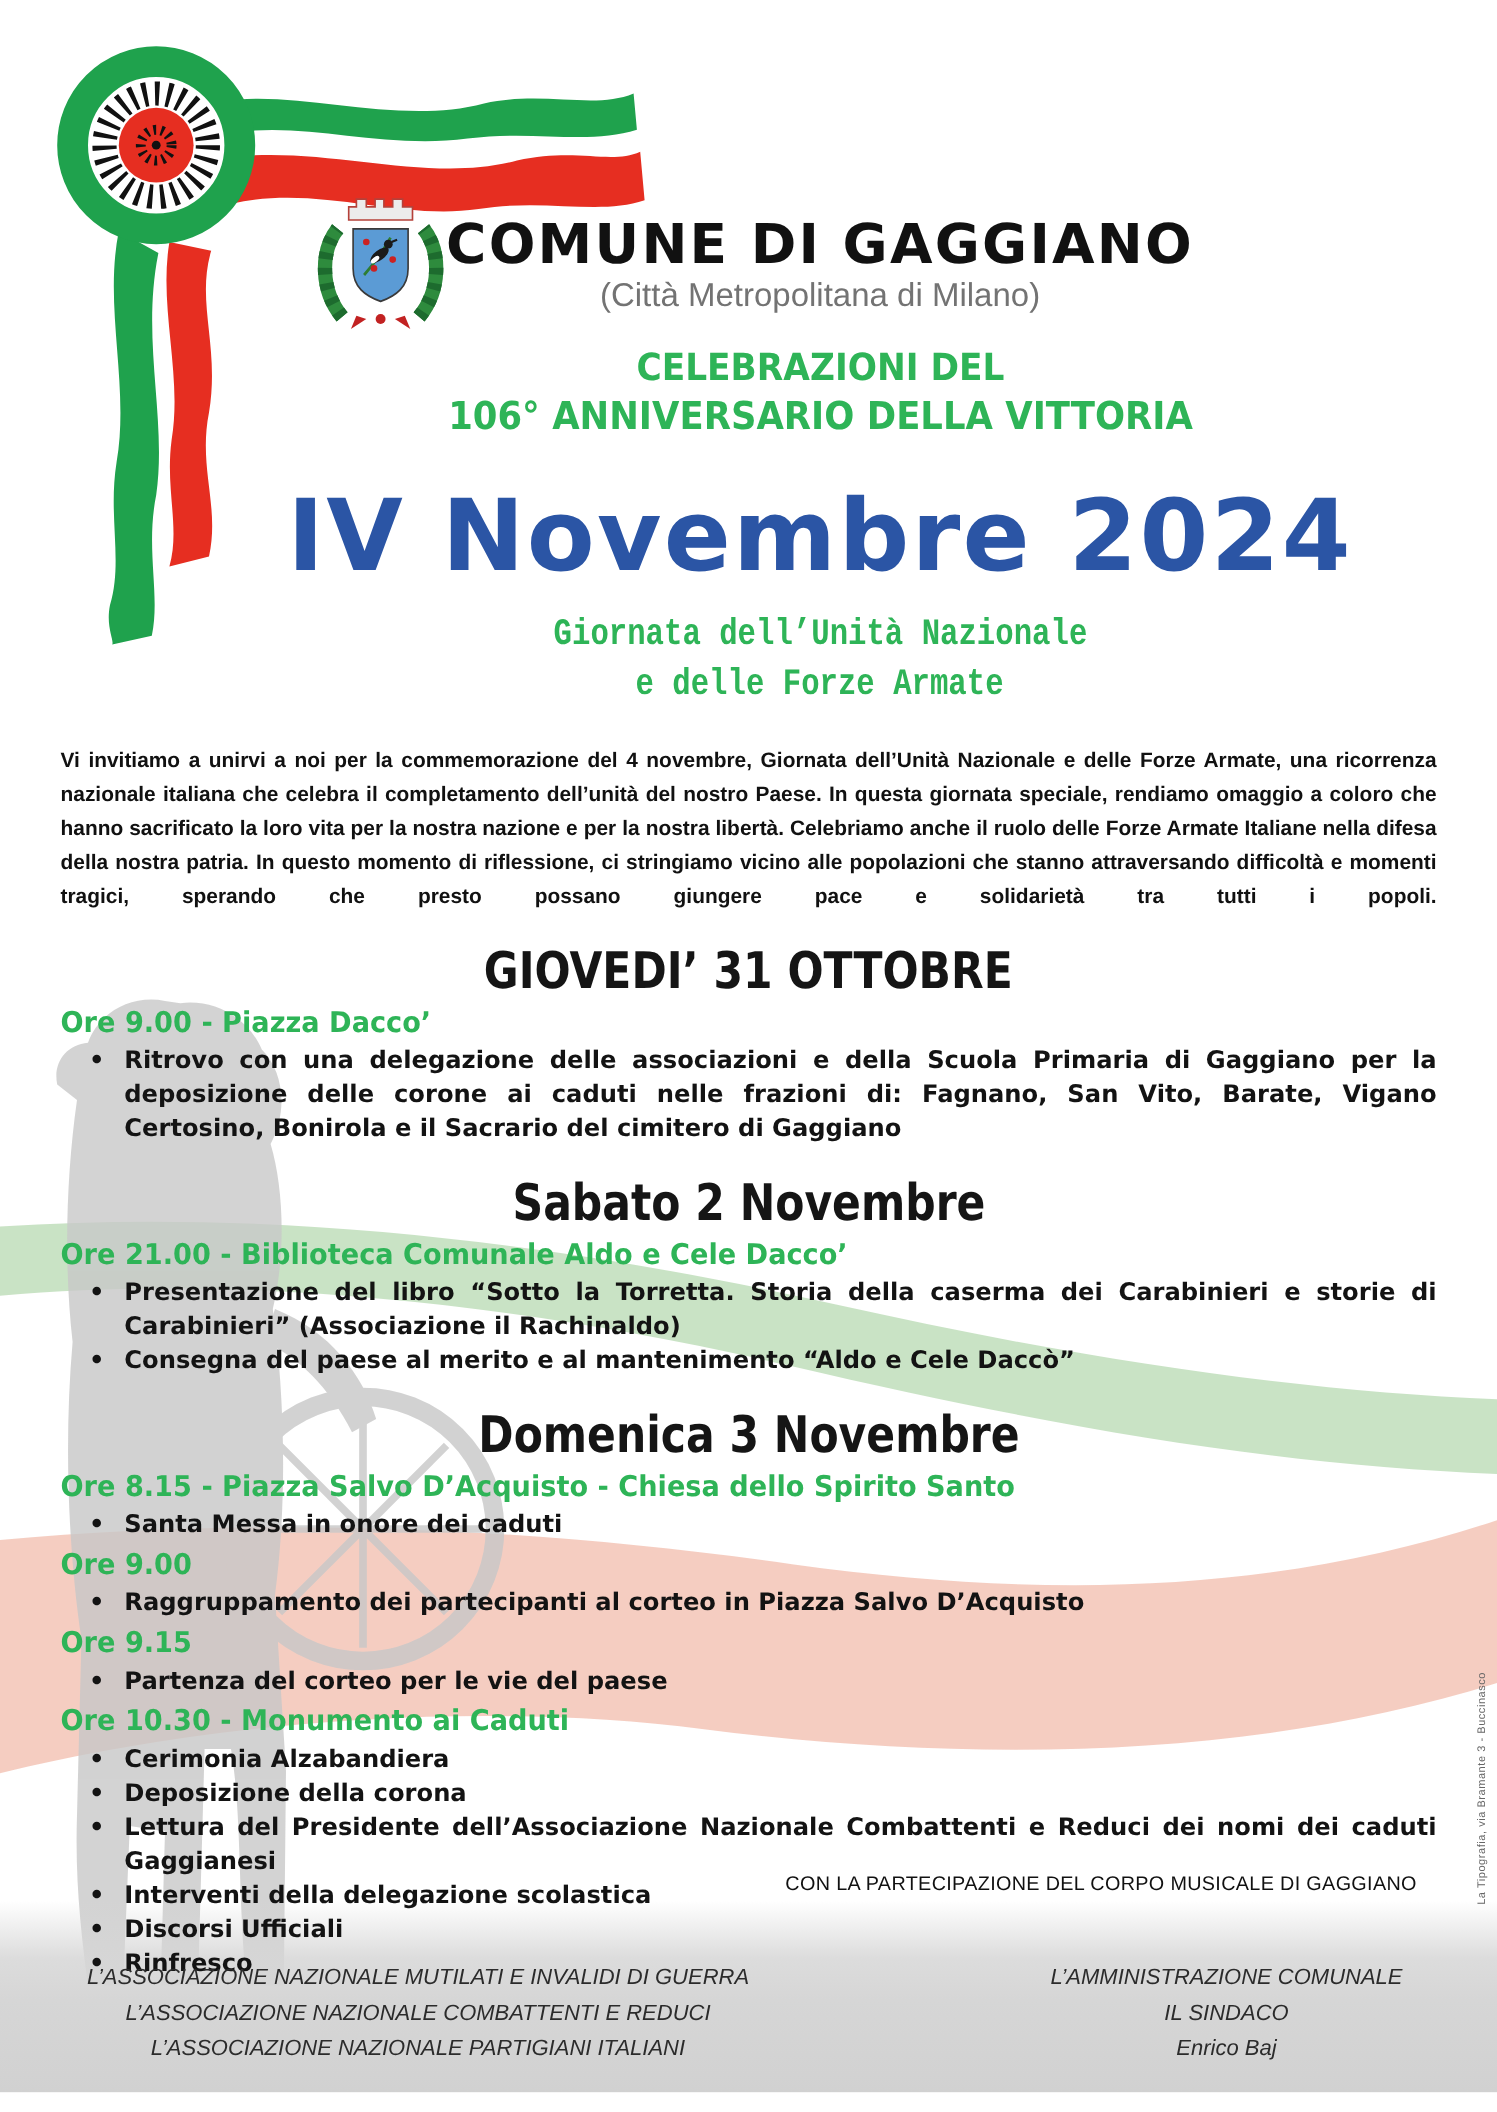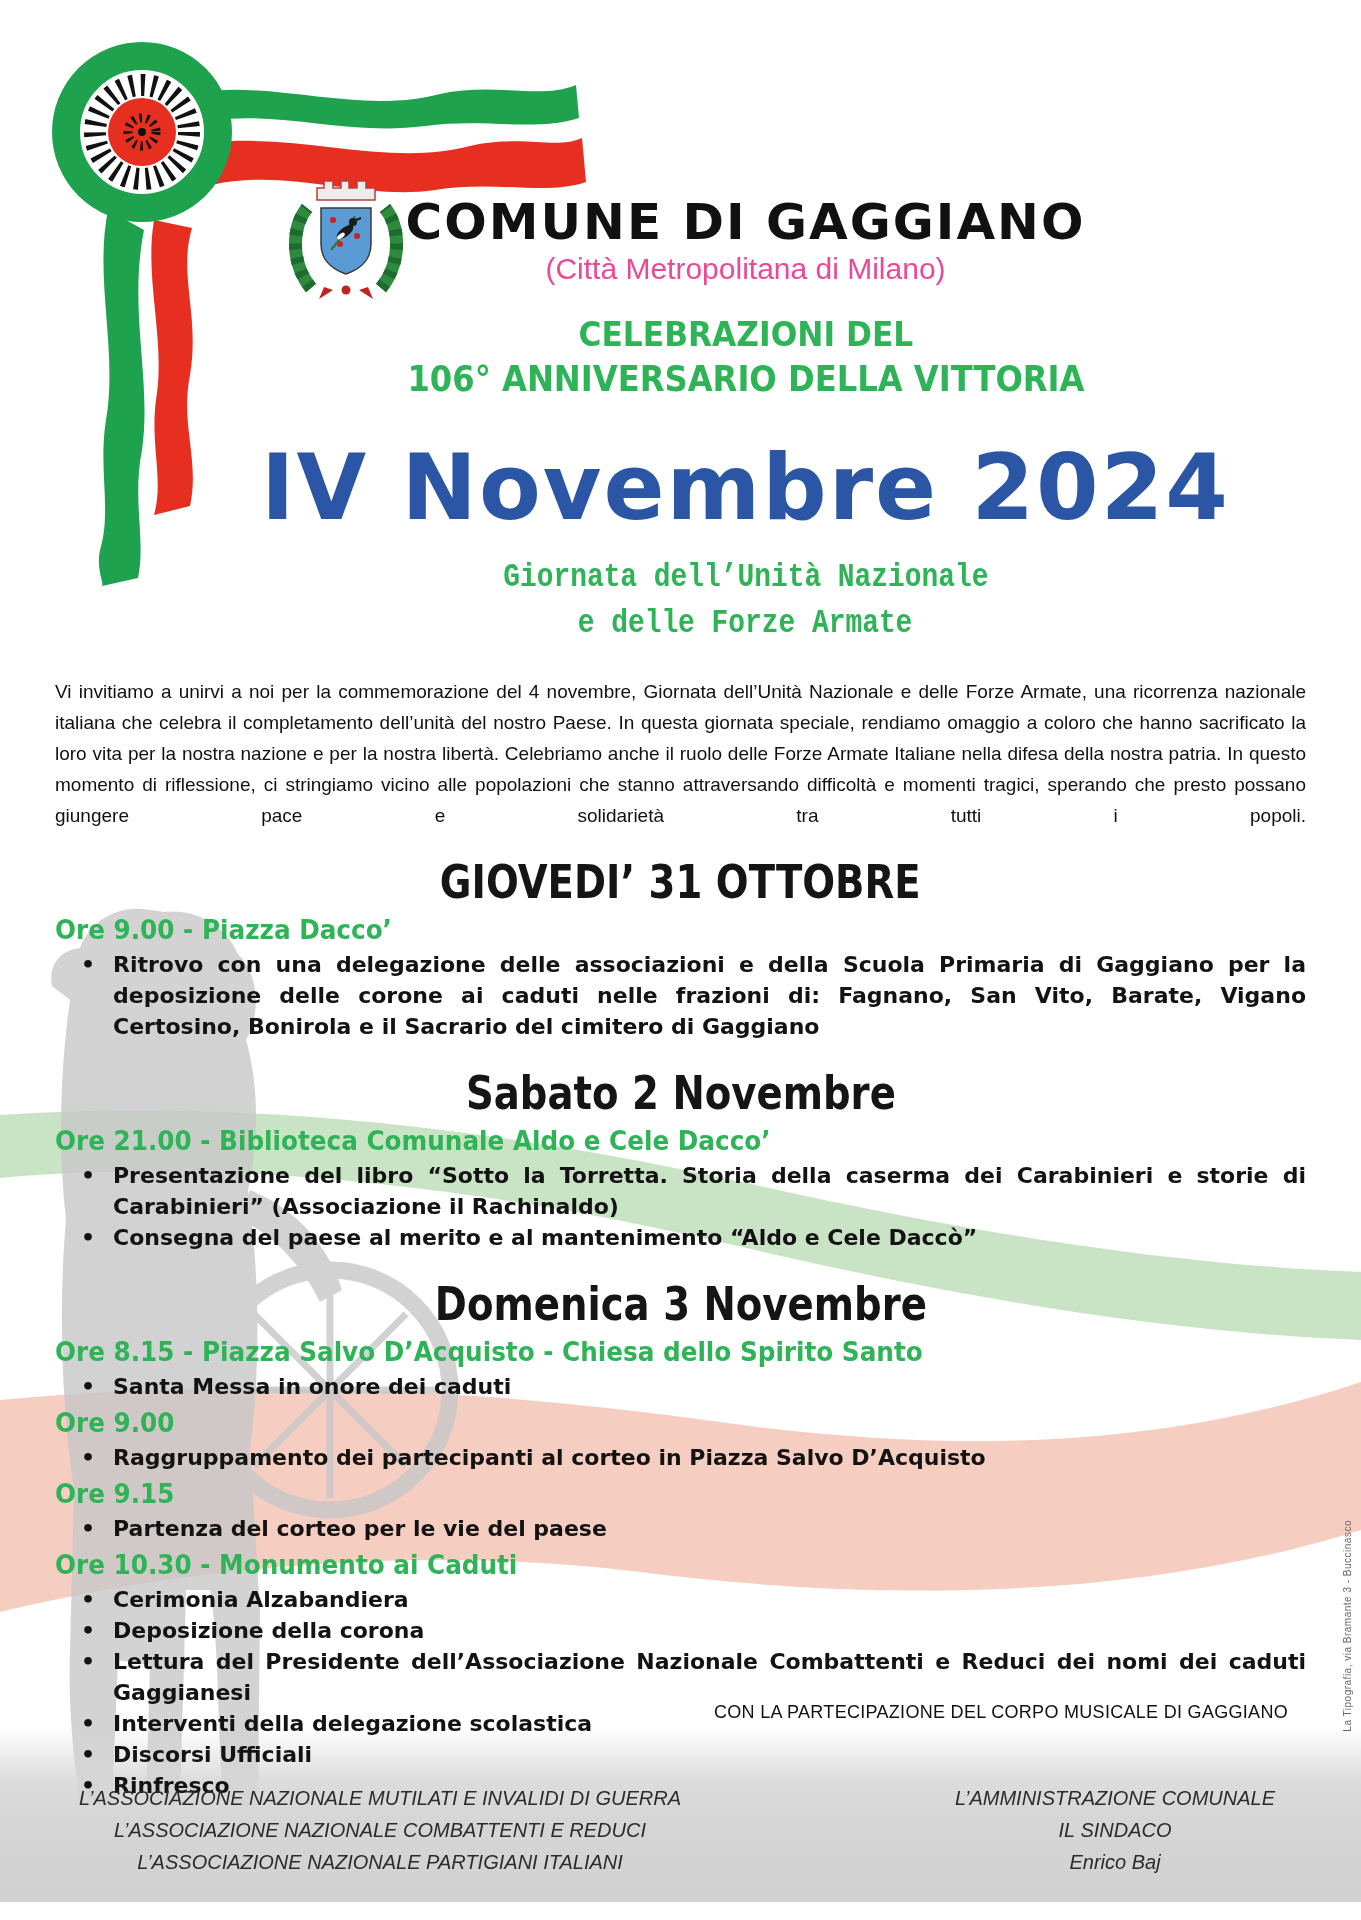--- a/index.html
+++ b/index.html
@@ -5,32 +5,32 @@
   html,body{margin:0;padding:0;background:#ffffff;}
   .page{position:relative;width:1361px;height:1920px;background:#fff;overflow:hidden;
         font-family:"Liberation Sans",sans-serif;color:#111;}
   .deco{position:absolute;z-index:1;pointer-events:none;}
   .z3{z-index:3;}
   .content{position:absolute;left:55px;right:55px;top:0;z-index:2;}
 
   .header{text-align:center;padding-left:130px;}
   .muni-title{margin-top:196px;font-family:"DejaVu Sans",sans-serif;font-weight:bold;
               font-size:50px;line-height:52px;letter-spacing:2px;color:#111;}
-  .muni-sub{font-size:30px;line-height:42px;color:#ec4899;}
+  .muni-sub{font-size:30px;line-height:42px;color:#737373;}
   .celeb{color:var(--green,#2eb457);font-family:"DejaVu Sans",sans-serif;font-weight:bold;}
   .celeb .cond{display:inline-block;transform:scaleX(.92);}
   .celeb1{margin-top:22px;font-size:34px;line-height:44px;}
   .celeb2{font-size:35px;line-height:46px;}
   .main-title{margin-top:36px;font-family:"DejaVu Sans",sans-serif;font-weight:bold;
               font-size:90px;line-height:100px;letter-spacing:2px;color:var(--blue,#2b55a5);}
   .event-wrap{margin-top:16px;color:var(--green,#2eb457);font-family:Liberation Mono, monospace;
               font-weight:bold;font-size:34px;line-height:46px;}
   .event-wrap .cond{display:inline-block;transform:scaleX(.82);}
 
-  .intro{margin-top:30px;text-align:justify;text-align-last:justify;font-weight:normal;
+  .intro{margin-top:30px;text-align:justify;text-align-last:justify;font-weight:bold;
          font-size:19px;line-height:31px;color:#111;}
 
   .day-heading{text-align:center;margin-top:24px;font-family:"DejaVu Sans",sans-serif;
                font-weight:bold;font-size:46px;line-height:54px;color:#151515;}
   .day-heading .cond{display:inline-block;transform:scaleX(.84);}
   .time-label{font-family:"DejaVu Sans",sans-serif;font-weight:bold;font-size:26px;line-height:34px;
               color:var(--green,#2eb457);transform:scaleX(.95);transform-origin:left center;
               margin-top:4px;white-space:nowrap;}
   .bullets{margin:2px 0 0;padding:0;list-style:none;}
   .bullets li{position:relative;padding-left:58px;text-align:justify;

